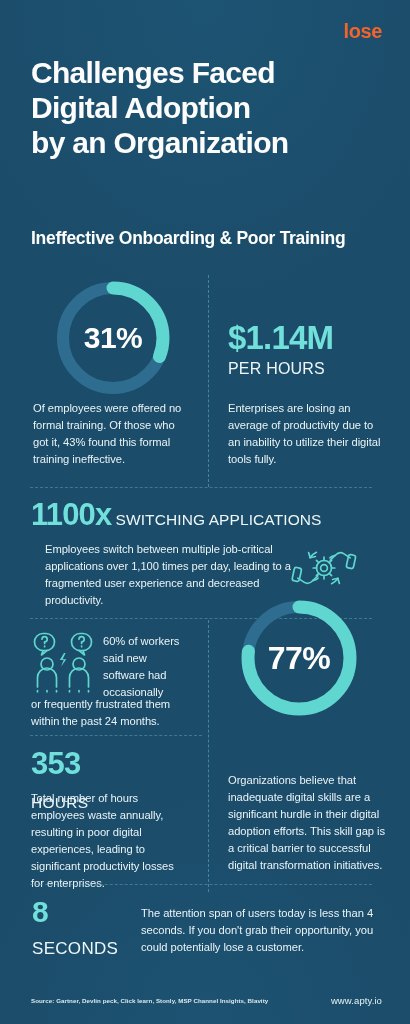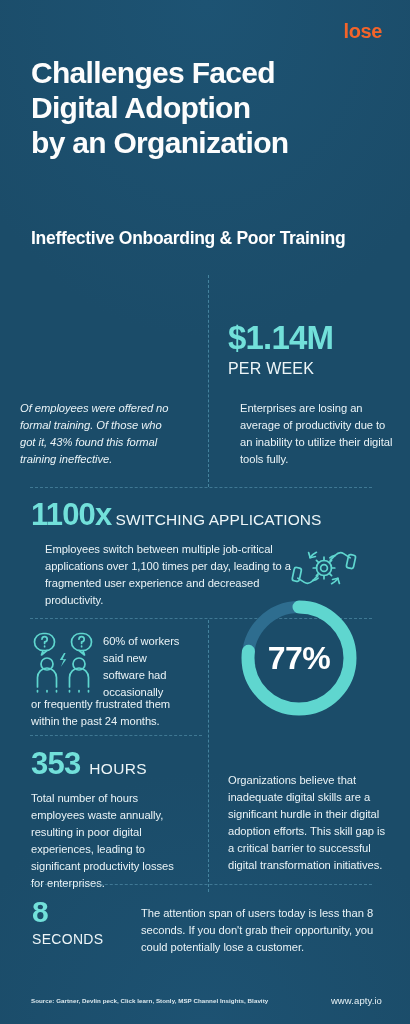--- a/index.html
+++ b/index.html
@@ -95,30 +95,37 @@
   <div class="logo">lose</div>
 
   <div class="title">
     <span>Challenges Faced</span>
     <span>Digital Adoption</span>
     <span>by an Organization</span>
   </div>
 
   <div class="sec-head" style="top:228px;">Ineffective Onboarding &amp; Poor Training</div>
 
+  <div class="donut" style="left:53px; top:278px; width:120px; height:120px;">
+    <svg width="120" height="120" viewBox="0 0 120 120">
+      <circle cx="60" cy="60" r="50" fill="none" stroke="#2e6d8f" stroke-width="12"></circle>
+      <circle cx="60" cy="60" r="50" fill="none" stroke="#5fd6cf" stroke-width="13" stroke-linecap="round" stroke-dasharray="97.4 216.9"></circle>
+    </svg>
+    <div class="val">31%</div>
+  </div>
 
   <div class="v-dot" style="top:275px; height:212px;"></div>
 
   <div style="position:absolute; left:228px; top:321px; width:170px;">
     <div class="bignum xl">$1.14M</div>
-    <div class="unit" style="margin-top:6px;">PER WEEK</div>
-  </div>
-
-  <div class="copy" style="position:absolute; left:20px; top:400px; width:158px;font-style:italic;">Of employees were offered no formal training. Of those who got it, 43% found this formal training ineffective.</div>
-  <div class="copy" style="position:absolute; left:228px; top:400px; width:160px;margin-left:12px;">Enterprises are losing an average of productivity due to an inability to utilize their digital tools fully.</div>
+    <div class="unit" style="margin-top:6px;">PER HOURS</div>
+  </div>
+
+  <div class="copy" style="position:absolute; left:33px; top:400px; width:158px;">Of employees were offered no formal training. Of those who got it, 43% found this formal training ineffective.</div>
+  <div class="copy" style="position:absolute; left:228px; top:400px; width:160px;">Enterprises are losing an average of productivity due to an inability to utilize their digital tools fully.</div>
 
   <div class="hr-dot" style="top:487px;"></div>
 
   <div style="position:absolute; left:31px; top:499px; display:flex; align-items:baseline; gap:4px;">
     <span class="bignum" style="font-size:31px;">1100x</span>
     <span class="unit" style="font-size:15.5px; letter-spacing:0.1px;">SWITCHING APPLICATIONS</span>
   </div>
 
   <div class="copy" style="position:absolute; left:31px; top:541px; width:246px;margin-left:14px;">Employees switch between multiple job-critical applications over 1,100 times per day, leading to a fragmented user experience and decreased productivity.</div>
 
@@ -173,39 +180,39 @@
       <path d="M38.5 56V46.5A9.5 9.5 0 0 1 48 37a9.5 9.5 0 0 1 9.5 9.5V56"></path>
       <path d="M38.5 59.5v1.3M48 59.5v1.3M57.5 59.5v1.3"></path>
     </svg>
   </div>
 
   <div class="copy" style="position:absolute; left:103px; top:633px; width:88px;">60% of workers said new software had occasionally</div>
   <div class="copy" style="position:absolute; left:31px; top:696px; width:168px;">or frequently frustrated them within the past 24 months.</div>
 
   <div class="hr-dot" style="left:30px; width:172px; top:735px;"></div>
 
-  <div style="position:absolute; left:31px; top:748px; display:flex; align-items:baseline; gap:9px;">
+  <div style="position:absolute; left:31px; top:748px; display:flex; align-items:baseline; gap:15px;flex-direction:column;">
     <span class="bignum" style="font-size:31px;">353</span>
     <span class="unit" style="font-size:15.5px; letter-spacing:0.3px;">HOURS</span>
   </div>
   <div class="copy" style="position:absolute; left:31px; top:790px; width:158px;">Total number of hours employees waste annually, resulting in poor digital experiences, leading to significant productivity losses for enterprises.</div>
 
   <div class="donut big" style="left:237px; top:596px; width:124px; height:124px;">
     <svg width="124" height="124" viewBox="0 0 124 124">
       <circle cx="62" cy="62" r="51" fill="none" stroke="#2e6d8f" stroke-width="12"></circle>
       <circle cx="62" cy="62" r="51" fill="none" stroke="#5fd6cf" stroke-width="13" stroke-linecap="round" stroke-dasharray="246.7 73.8"></circle>
     </svg>
     <div class="val">77%</div>
   </div>
   <div class="copy" style="position:absolute; left:228px; top:772px; width:160px;">Organizations believe that inadequate digital skills are a significant hurdle in their digital adoption efforts. This skill gap is a critical barrier to successful digital transformation initiatives.</div>
 
   <div class="hr-dot" style="top:884px;"></div>
 
   <div style="position:absolute; left:32px; top:897px; width:120px;">
     <div class="bignum" style="font-size:30px;">8</div>
-    <div class="unit" style="margin-top:4px; font-size:14px; letter-spacing:0.3px;">SECONDS</div>
-  </div>
-  <div class="copy" style="position:absolute; left:141px; top:905px; width:250px;">The attention span of users today is less than 8 seconds. If you don't grab their opportunity, you could potentially lose a customer.</div>
+    <div class="unit" style="margin-top:12px; font-size:17px; letter-spacing:0.3px;">SECONDS</div>
+  </div>
+  <div class="copy" style="position:absolute; left:141px; top:905px; width:250px;">The attention span of users today is less than 4 seconds. If you don't grab their opportunity, you could potentially lose a customer.</div>
 
   <div class="src">Source: Gartner, Devlin peck, Click learn, Stonly, MSP Channel Insights, Blavity</div>
   <div class="site">www.apty.io</div>
 
 </div>
 
 </body></html>

